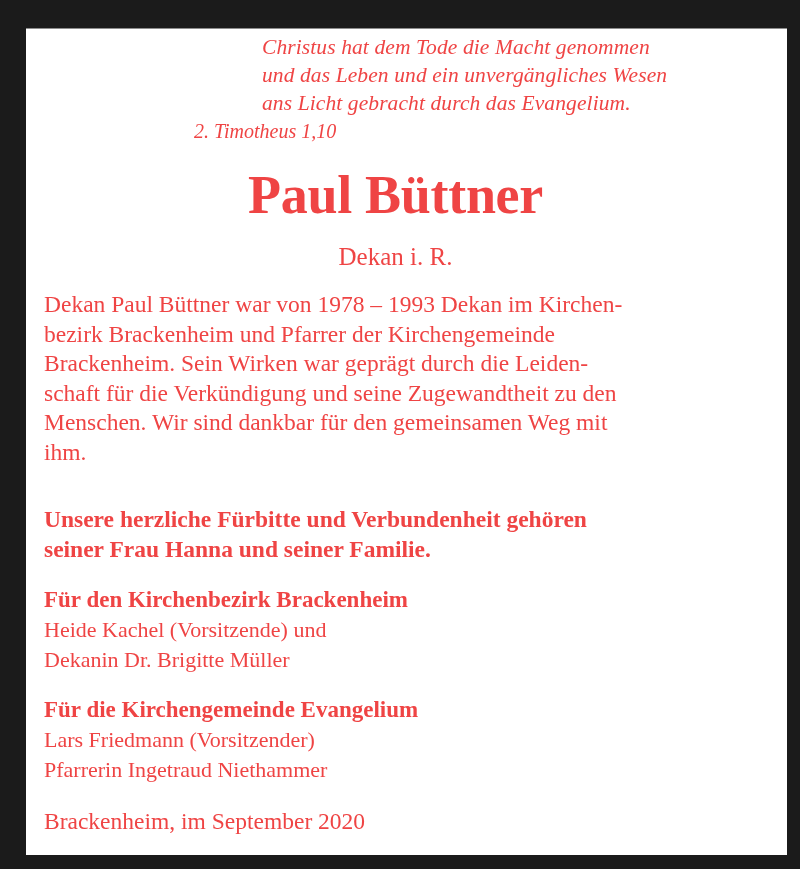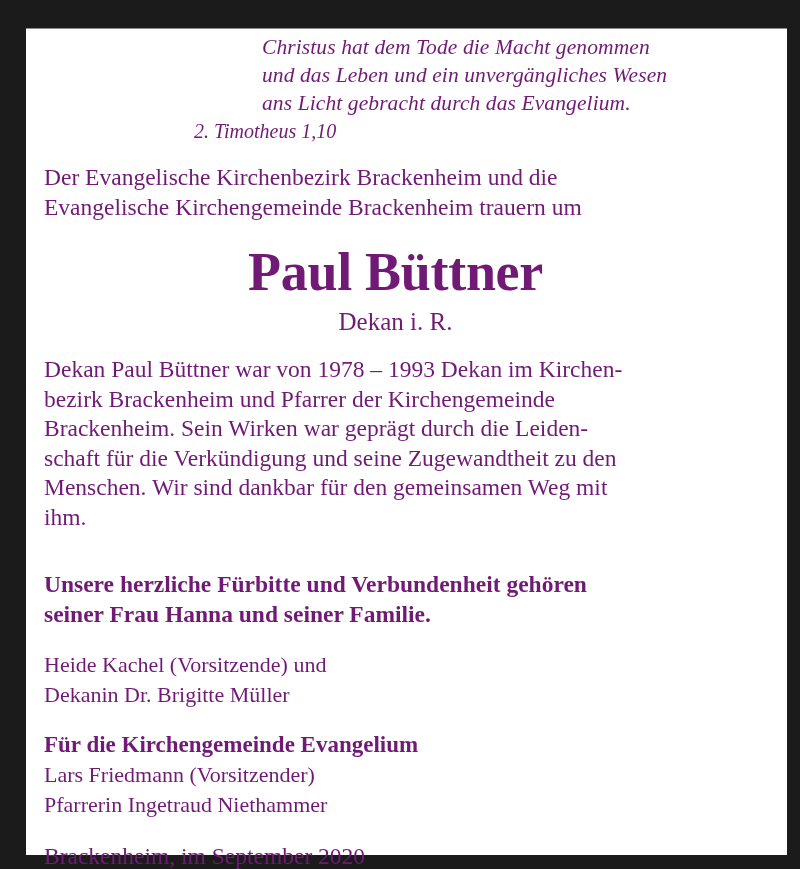--- a/index.html
+++ b/index.html
@@ -8,21 +8,21 @@
     background: #ffffff;
   }
 
   #notice {
     position: relative;
     width: 800px;
     height: 869px;
     box-sizing: border-box;
     background: #ffffff;
     font-family: "Liberation Serif", "DejaVu Serif", serif;
-    color: #701a75;
+    color: #ef4444;
     overflow: hidden;
   }
 
   
   .frame-bar {
     position: absolute;
     background: #1b1b1b;
   }
   .frame-top    { left: 0;  top: 0;    width: 800px; height: 28px; }
   .frame-bottom { left: 0;  bottom: 0; width: 800px; height: 14px; }
@@ -76,21 +76,21 @@
   
   .deceased-name {
     margin: 20px 0 0 0;
     text-align: center;
     font-size: 54px;
     font-weight: bold;
     line-height: 60px;
     letter-spacing: -0.3px;
   }
   .deceased-role {
-    margin: 4px 0 0 0;
+    margin: 16px 0 0 0;
     text-align: center;
     font-size: 25px;
     line-height: 32px;
   }
 
   
   .body-text {
     margin: 17px 0 0 0;
     font-size: 23.5px;
     line-height: 29.5px;
@@ -132,38 +132,37 @@
   <div class="frame-hairline"></div>
 
   <div class="content">
 
     <p class="epigraph">Christus hat dem Tode die Macht genommen
 und das Leben und ein unvergängliches Wesen
 ans Licht gebracht durch das Evangelium.</p>
 
     <p class="epigraph-source">2. Timotheus 1,10</p>
 
-    <p class="intro">Der Evangelische Kirchenbezirk Brackenheim und die
-Evangelische Kirchengemeinde Brackenheim trauern um</p>
 
     <h1 class="deceased-name">Paul Büttner</h1>
 
     <p class="deceased-role">Dekan i. R.</p>
 
     <p class="body-text">Dekan Paul Büttner war von 1978 – 1993 Dekan im Kirchen-
 bezirk Brackenheim und Pfarrer der Kirchengemeinde
 Brackenheim. Sein Wirken war geprägt durch die Leiden-
 schaft für die Verkündigung und seine Zugewandtheit zu den
 Menschen. Wir sind dankbar für den gemeinsamen Weg mit
 ihm.</p>
 
     <p class="body-text spaced">Unsere herzliche Fürbitte und Verbundenheit gehören
 seiner Frau Hanna und seiner Familie.</p>
 
     <div class="sig-group">
+      <p class="sig-heading">Für den Kirchenbezirk Brackenheim</p>
       <p class="sig-names">Heide Kachel (Vorsitzende) und
 Dekanin Dr. Brigitte Müller</p>
     </div>
 
     <div class="sig-group">
       <p class="sig-heading">Für die Kirchengemeinde Evangelium</p>
       <p class="sig-names">Lars Friedmann (Vorsitzender)
 Pfarrerin Ingetraud Niethammer</p>
     </div>
 

